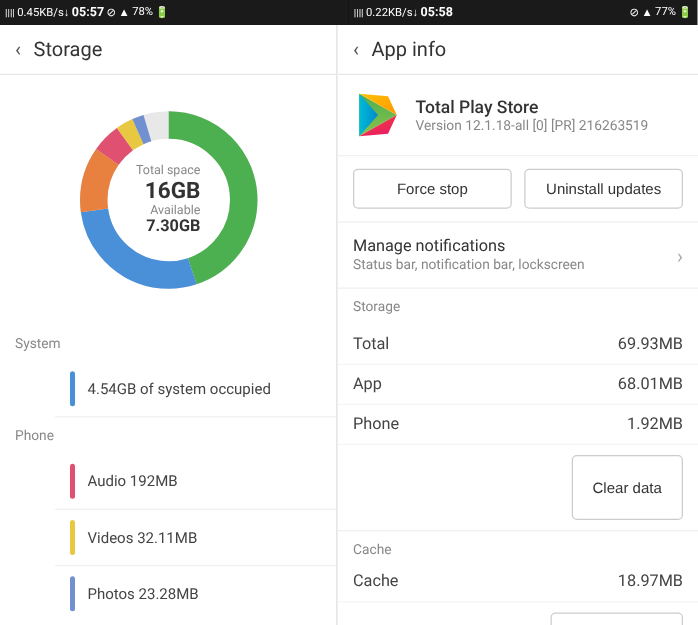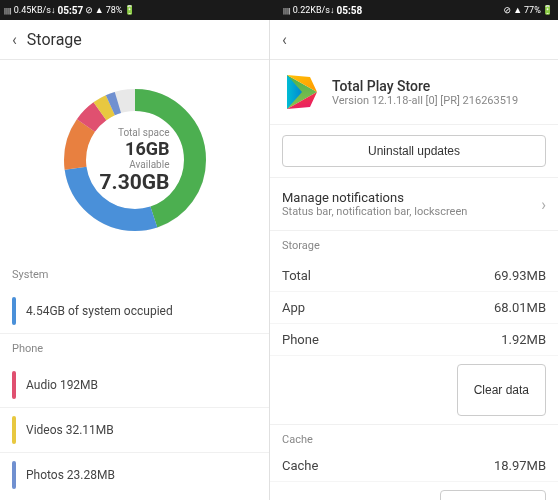--- a/index.html
+++ b/index.html
@@ -130,40 +130,41 @@
       font-weight: bold;
       color: #333;
       display: block;
     }
     .donut-avail-label {
       font-size: 10px;
       color: #888;
       display: block;
     }
     .donut-avail {
-      font-size: 21px;
+      font-size: 13px;
       font-weight: bold;
       color: #333;
       display: block;
     }
 
     
     .storage-section {
       padding: 8px 12px 4px 12px;
     }
     .section-label {
       font-size: 11px;
       color: #888;
       margin-bottom: 4px;
     }
     .storage-item {
       display: flex;
       align-items: center;
       padding: 8px 12px;
       border-bottom: 1px solid #f0f0f0;
+      margin-left: 44px;
     }
     .storage-item:last-child {
       border-bottom: none;
     }
     .color-bar {
       width: 4px;
       height: 28px;
       border-radius: 2px;
       margin-right: 10px;
       flex-shrink: 0;
@@ -391,20 +392,21 @@
       <div class="color-bar" style="background:#7090d0;"></div>
       <span class="storage-item-text">Photos 23.28MB</span>
     </div>
 
   </div>
 
   <div class="right-panel">
 
     <div class="app-header">
       <span class="back-arrow">‹</span>
+      <span class="app-header-title">App info</span>
     </div>
 
     <div class="app-info-section">
 
       <svg class="app-icon" viewBox="0 0 40 40">
         <defs>
           <linearGradient id="g1" x1="0" y1="0" x2="1" y2="0">
             <stop offset="0%" stop-color="#00bcd4"></stop>
             <stop offset="100%" stop-color="#0288d1"></stop>
           </linearGradient>
@@ -426,20 +428,21 @@
         <polygon points="5,37 35,20 28,35" fill="url(#g4)"></polygon>
         <polygon points="5,3 35,20 28,5" fill="url(#g3)"></polygon>
       </svg>
       <div>
         <div class="app-name">Total Play Store</div>
         <div class="app-version">Version 12.1.18-all [0] [PR] 216263519</div>
       </div>
     </div>
 
     <div class="action-buttons">
+      <button class="action-btn">Force stop</button>
       <button class="action-btn">Uninstall updates</button>
     </div>
 
     <div class="manage-notifications">
       <div class="manage-notif-text">
         <div class="title">Manage notifications</div>
         <div class="subtitle">Status bar, notification bar, lockscreen</div>
       </div>
       <span class="chevron-right">›</span>
     </div>

